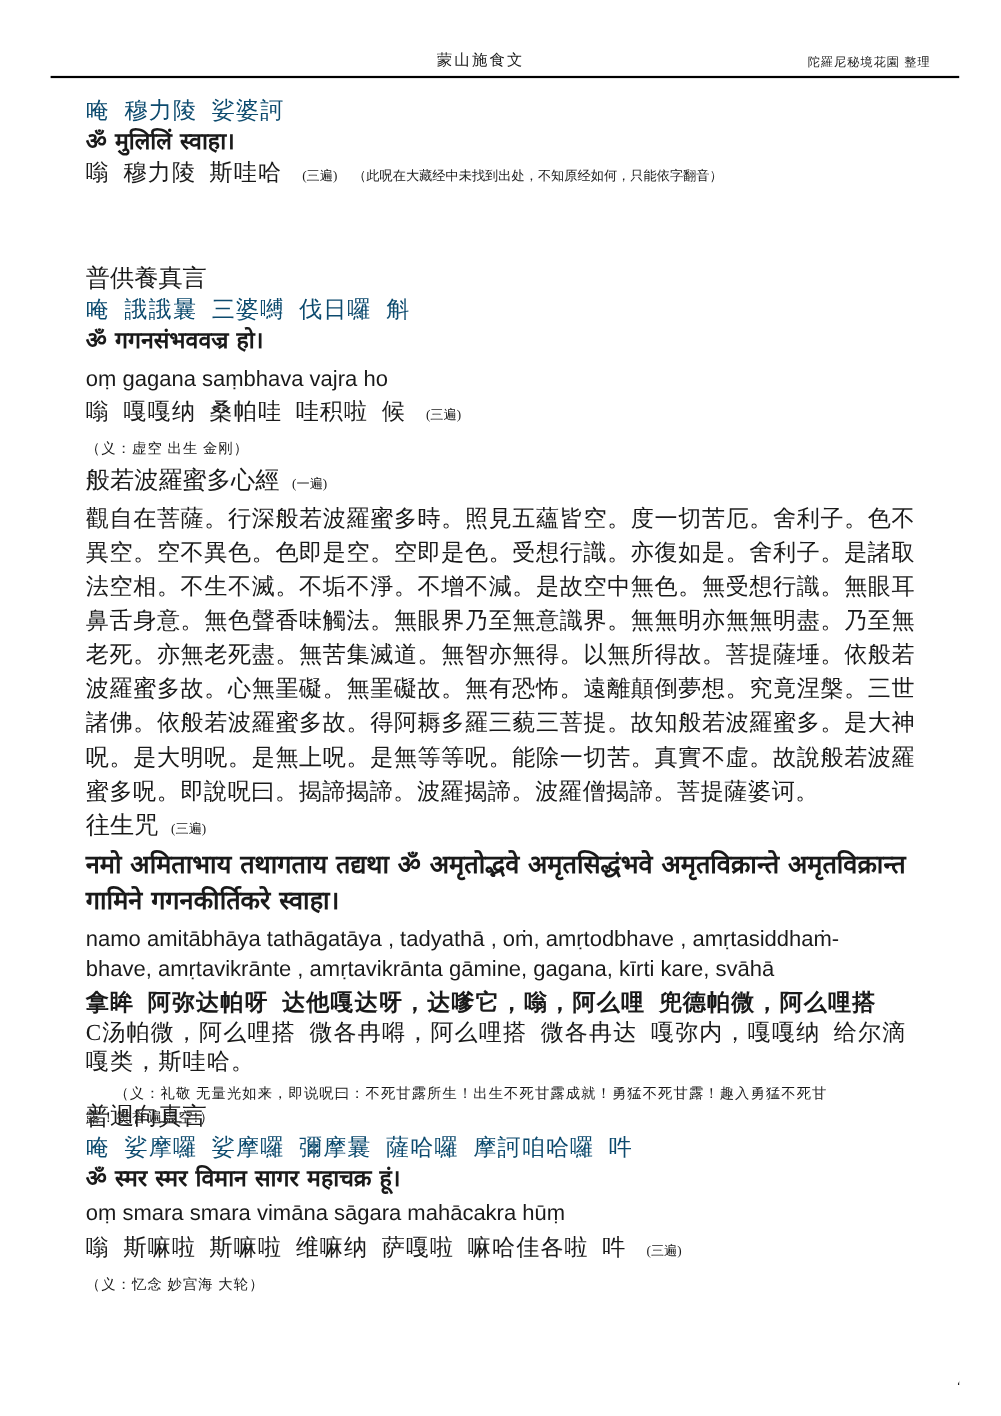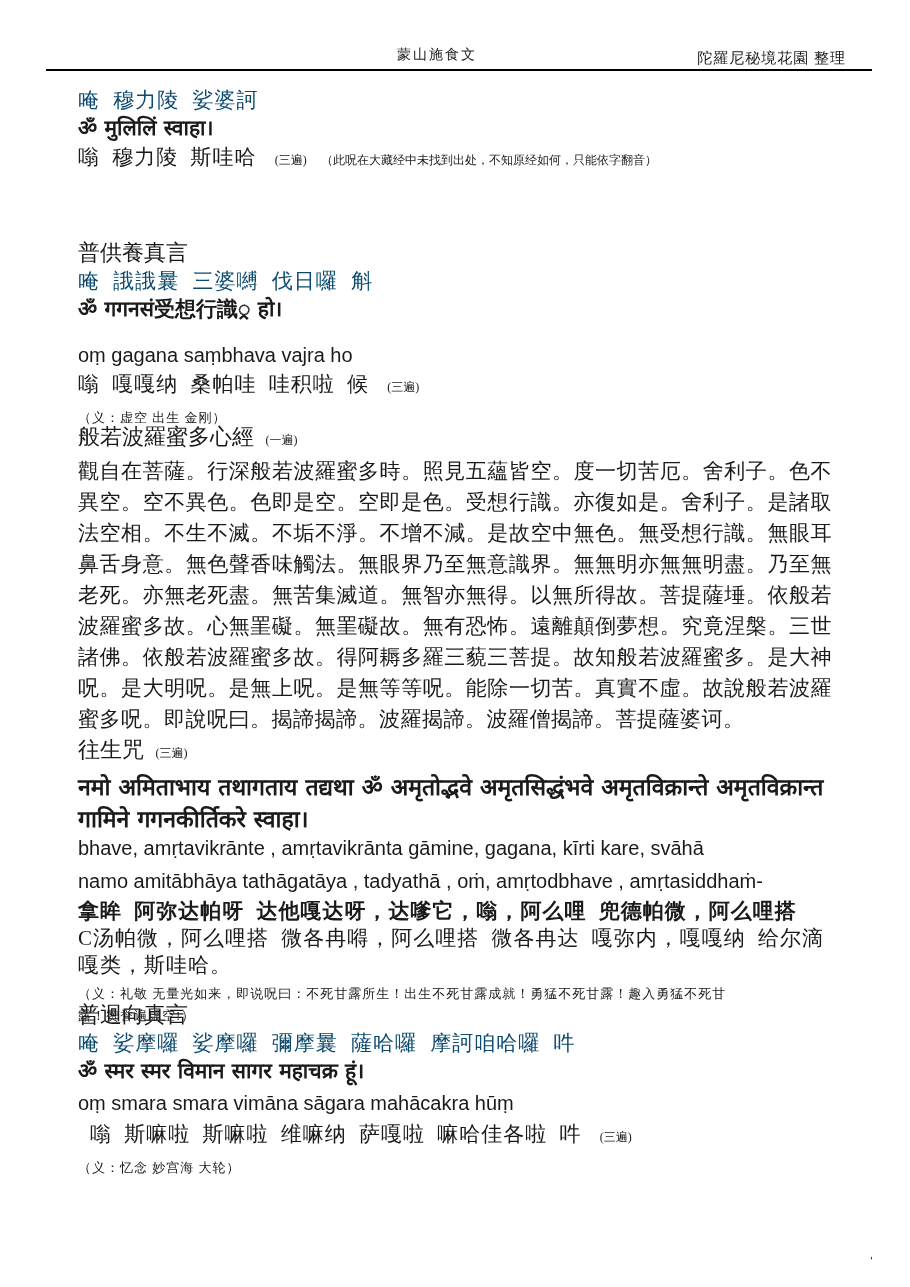--- a/index.html
+++ b/index.html
@@ -6,35 +6,35 @@
   .page{
     position:relative;
     width:872px;height:1287px;
     background:#ffffff;
     color:#1a1a1a;
     font-family:"Liberation Serif","DejaVu Serif",serif;
     overflow:hidden;
   }
   
   .hdr-title{position:absolute;top:46px;left:0;width:874px;text-align:center;font-size:14px;letter-spacing:2px;}
-  .hdr-credit{position:absolute;top:49px;right:26px;font-size:15px;letter-spacing:1px;}
+  .hdr-credit{position:absolute;top:49px;right:26px;font-size:11px;letter-spacing:1px;}
   .hdr-rule{position:absolute;top:69px;left:46px;width:854px;border-top:2px solid #000;height:0;}
   
   .sec{position:absolute;left:78px;width:754px;}
   .s1{top:85px;}
   .s2{top:240px;}
   .s3{top:424px;}
   .s4{top:737px;}
   .s5{top:1002px;}
   .h{font-size:22px;line-height:26px;}
   .rep{font-size:12px;margin-left:6px;letter-spacing:0;}
   .gray{font-size:21px;line-height:26px;color:#0c4a6e;word-spacing:7px;letter-spacing:1px;margin-top:2px;}
   .deva{font-size:21px;line-height:27px;font-weight:bold;font-family:"DejaVu Sans","Liberation Sans",sans-serif;margin-top:2px;}
   .deva-big{font-size:23px;line-height:32px;font-weight:bold;font-family:"DejaVu Sans","Liberation Sans",sans-serif;margin-top:5px;}
-  .roman{font-size:20px;line-height:27px;font-family:"Liberation Sans","DejaVu Sans",sans-serif;margin-top:19px;}
+  .roman{font-size:20px;line-height:27px;font-family:"Liberation Sans","DejaVu Sans",sans-serif;margin-top:9px;}
   .cnline{font-size:21px;line-height:27px;word-spacing:6px;letter-spacing:1px;margin-top:2px;}
   .note{font-size:12px;letter-spacing:0;word-spacing:0;margin-left:2px;}
   .meaning{font-size:13px;line-height:22px;margin-top:6px;letter-spacing:1px;}
   .sutra{font-size:21px;line-height:31px;letter-spacing:0.5px;text-align:justify;margin-top:3px;}
   
   .footer{position:absolute;top:1228px;left:0;width:896px;text-align:right;font-size:13px;font-weight:bold;font-family:"Liberation Sans","DejaVu Sans",sans-serif;margin-top:21px;}
 </style>
 </head>
 <body>
 
@@ -50,21 +50,21 @@
     <div class="cnline">
       <span>嗡 穆力陵 斯哇哈</span>
       <span class="rep">(三遍)</span>
       <span class="note">（此呪在大藏经中未找到出处，不知原经如何，只能依字翻音）</span>
     </div>
   </section>
 
   <section class="sec s2">
     <div class="h">普供養真言</div>
     <div class="gray">唵 誐誐曩 三婆嚩 伐日囉 斛</div>
-    <div class="deva">ॐ गगनसं受想行識्र हो।</div>
+    <div class="deva">ॐ गगनसंभववज्र हो।</div>
     <div class="roman">oṃ gagana saṃbhava vajra ho</div>
     <div class="cnline">
       <span>嗡 嘎嘎纳 桑帕哇 哇积啦 候</span>
       <span class="rep">(三遍)</span>
     </div>
     <div class="meaning">（义：虚空 出生 金刚）</div>
   </section>
 
   <section class="sec s3">
     <div class="h">
@@ -74,35 +74,35 @@
     <div class="sutra">觀自在菩薩。行深般若波羅蜜多時。照見五蘊皆空。度一切苦厄。舍利子。色不異空。空不異色。色即是空。空即是色。受想行識。亦復如是。舍利子。是諸取法空相。不生不滅。不垢不淨。不增不減。是故空中無色。無受想行識。無眼耳鼻舌身意。無色聲香味觸法。無眼界乃至無意識界。無無明亦無無明盡。乃至無老死。亦無老死盡。無苦集滅道。無智亦無得。以無所得故。菩提薩埵。依般若波羅蜜多故。心無罣礙。無罣礙故。無有恐怖。遠離顛倒夢想。究竟涅槃。三世諸佛。依般若波羅蜜多故。得阿耨多羅三藐三菩提。故知般若波羅蜜多。是大神呪。是大明呪。是無上呪。是無等等呪。能除一切苦。真實不虛。故說般若波羅蜜多呪。即說呪曰。揭諦揭諦。波羅揭諦。波羅僧揭諦。菩提薩婆诃。</div>
   </section>
 
   <section class="sec s4">
     <div class="h">
       <span>往生咒</span>
       <span class="rep">(三遍)</span>
     </div>
     <div class="deva-big">नमो अमिताभाय तथागताय तद्यथा ॐ अमृतोद्भवे अमृतसिद्धंभवे अमृतविक्रान्ते अमृतविक्रान्त</div>
     <div class="deva-big" style="margin-top:0;">गामिने गगनकीर्तिकरे स्वाहा।</div>
+    <div class="roman" style="margin-top:6px;">namo amitābhāya tathāgatāya , tadyathā , oṁ, amṛtodbhave , amṛtasiddhaṁ-</div>
     <div class="roman" style="margin-top:0;">bhave, amṛtavikrānte , amṛtavikrānta gāmine, gagana, kīrti kare, svāhā</div>
-    <div class="roman" style="margin-top:6px;">namo amitābhāya tathāgatāya , tadyathā , oṁ, amṛtodbhave , amṛtasiddhaṁ-</div>
     <div class="cnline" style="margin-top:3px;font-weight:bold;">拿眸 阿弥达帕呀 达他嘎达呀，达嗲它，嗡，阿么哩 兜德帕微，阿么哩搭</div>
     <div class="cnline" style="margin-top:0;">C汤帕微，阿么哩搭 微各冉嘚，阿么哩搭 微各冉达 嘎弥内，嘎嘎纳 给尔滴</div>
     <div class="cnline" style="margin-top:0;">嘎类，斯哇哈。</div>
-    <div class="meaning" style="margin-top:4px;">（义：礼敬 无量光如来，即说呪曰：不死甘露所生！出生不死甘露成就！勇猛不死甘露！趣入勇猛不死甘</div>
+    <div class="meaning" style="margin-top:4px;margin-left:26px;">（义：礼敬 无量光如来，即说呪曰：不死甘露所生！出生不死甘露成就！勇猛不死甘露！趣入勇猛不死甘</div>
     <div class="meaning" style="margin-top:0;">露！赞誉遍虚空!）</div>
   </section>
 
   <section class="sec s5">
     <div class="h">普迴向真言</div>
     <div class="gray">唵 娑摩囉 娑摩囉 彌摩曩 薩哈囉 摩訶咱哈囉 吽</div>
     <div class="deva">ॐ स्मर स्मर विमान सागर महाचक्र हूं।</div>
     <div class="roman" style="margin-top:5px;">oṃ smara smara vimāna sāgara mahācakra hūṃ</div>
-    <div class="cnline" style="margin-top:4px;margin-left:12px;">
+    <div class="cnline" style="margin-top:4px;">
       <span>嗡 斯嘛啦 斯嘛啦 维嘛纳 萨嘎啦 嘛哈佳各啦 吽</span>
       <span class="rep">(三遍)</span>
     </div>
     <div class="meaning">（义：忆念 妙宫海 大轮）</div>
   </section>
 
   <div class="footer">4 / 5</div>
 
 </div>
 

